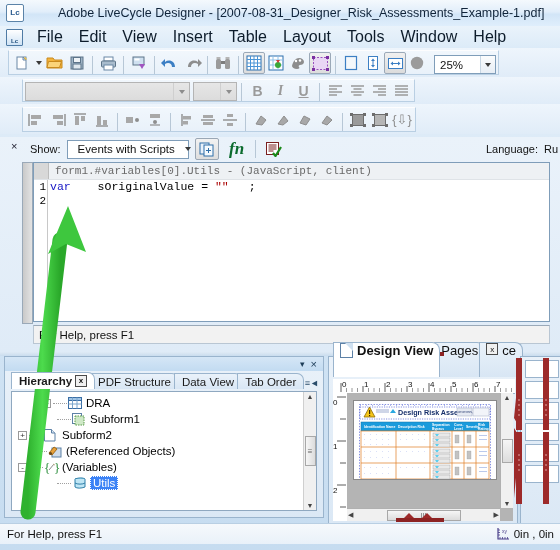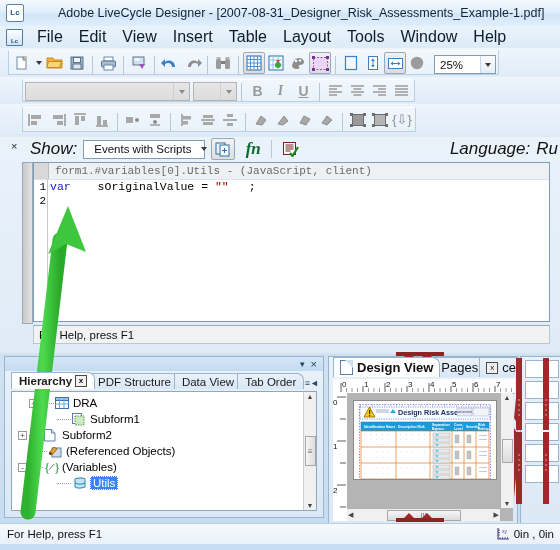--- a/index.html
+++ b/index.html
@@ -57,21 +57,21 @@
   .combo .cb{width:15px;height:100%;display:flex;align-items:center;justify-content:center;
      border-left:1px solid #cfcfcf;}
   .fmtbtn{width:23px;height:21px;display:flex;align-items:center;justify-content:center;
      font-size:14px;color:#9a9a9a;font-weight:bold;}
 
   
   .script-panel{position:absolute;left:0;top:137px;width:560px;height:215px;
      background:linear-gradient(180deg,#eaf2fa,#dfebf7);}
   .sp-closex{position:absolute;left:11px;top:3px;font-size:11px;color:#223;cursor:default;}
   .sp-bar{display:flex;align-items:center;height:24px;padding-left:30px;gap:6px;}
-  .lbl{font-size:17px;color:#111;font-style:italic;}
+  .lbl{font-size:11px;color:#111;}
   .dd{display:flex;align-items:center;border:1px solid #7f9db9;background:#fff;height:19px;
      box-sizing:border-box;}
   .dd .v{flex:1;padding:0 10px;font-size:11.5px;color:#111;white-space:nowrap;}
   .dd .b{width:16px;display:flex;align-items:center;justify-content:center;}
   .sp-btn{width:24px;height:22px;display:flex;align-items:center;justify-content:center;
      border:1px solid transparent;box-sizing:border-box;}
   .sp-btn.framed{border:1px solid #9aa7b5;background:linear-gradient(180deg,#f2f2f2,#dedede);border-radius:2px;}
   .fnb{font-family:"Liberation Serif",serif;font-style:italic;font-weight:bold;font-size:17px;color:#0b6b2e;}
 
   .editor-wrap{position:absolute;left:22px;top:25px;width:528px;height:160px;
@@ -128,21 +128,21 @@
      justify-content:space-between;padding:1px 0;box-sizing:border-box;}
   .tsb-arrow{font-size:7px;color:#444;}
   .tsb-thumb{width:11px;height:30px;background:linear-gradient(90deg,#f6f6f6,#dcdcdc);
      border:1px solid #a8a8a8;box-sizing:border-box;display:flex;align-items:center;
      justify-content:center;font-size:8px;color:#666;}
 
   
   .ddock{position:absolute;left:328px;top:356px;width:190px;height:170px;
      background:linear-gradient(180deg,#e9f1f9,#dbe8f5);border:1px solid #9ab4cd;box-sizing:border-box;}
   .dtabs{height:20px;display:flex;align-items:flex-end;padding-left:4px;}
-  .dtab{height:20px;display:flex;align-items:center;gap:4px;padding:0 6px;font-size:13px;
+  .dtab{height:35px;display:flex;align-items:flex-start;gap:4px;padding:0 6px;font-size:13px;
      color:#111;background:linear-gradient(180deg,#eaf2fa,#d8e6f4);border:1px solid #9ab4cd;
      border-bottom:none;border-radius:0 8px 0 0;margin-right:-6px;box-sizing:border-box;white-space:nowrap;}
   .dtab.active{background:#fff;font-weight:bold;z-index:5;}
   .dpage-ico{width:11px;height:13px;background:#fff;border:1px solid #5d81a6;position:relative;}
   .dpage-ico:after{content:"";position:absolute;right:-1px;top:-1px;border-width:4px;
      border-style:solid;border-color:#cfe0f0 #cfe0f0 transparent transparent;}
   .ruler-h{position:absolute;left:4px;top:22px;width:182px;height:14px;background:#fff;
      border-bottom:1px solid #9ab4cd;overflow:hidden;}
   .ruler-v{position:absolute;left:4px;top:36px;width:14px;bottom:4px;background:#fff;
      border-right:1px solid #9ab4cd;overflow:hidden;}
@@ -571,21 +571,21 @@
       </div>
       <div class="htab">
         <span>Tab Order</span>
       </div>
       <div class="htab-menu">≡◄</div>
     </div>
 
     <div class="htree">
       <div style="position:absolute;left:0;top:0;right:13px;bottom:0;padding-top:3px;">
 
-        <div class="trow" style="padding-left:17px;">
+        <div class="trow" style="padding-left:30px;">
           <span class="exp">+</span>
           <span class="dots"></span>
           <span class="tico">
             <svg width="14" height="12" viewBox="0 0 14 12">
                 <rect x="0.5" y="0.5" width="13" height="11" fill="#fff" stroke="#3a6ea5"></rect>
                 <rect x="0.5" y="0.5" width="13" height="3" fill="#9fc4e6" stroke="#3a6ea5"></rect>
                 <g stroke="#7aa5cc">
                   <path d="M4.5 0.5v11M9 0.5v11M0.5 7h13"></path>
                 </g>
               </svg>

